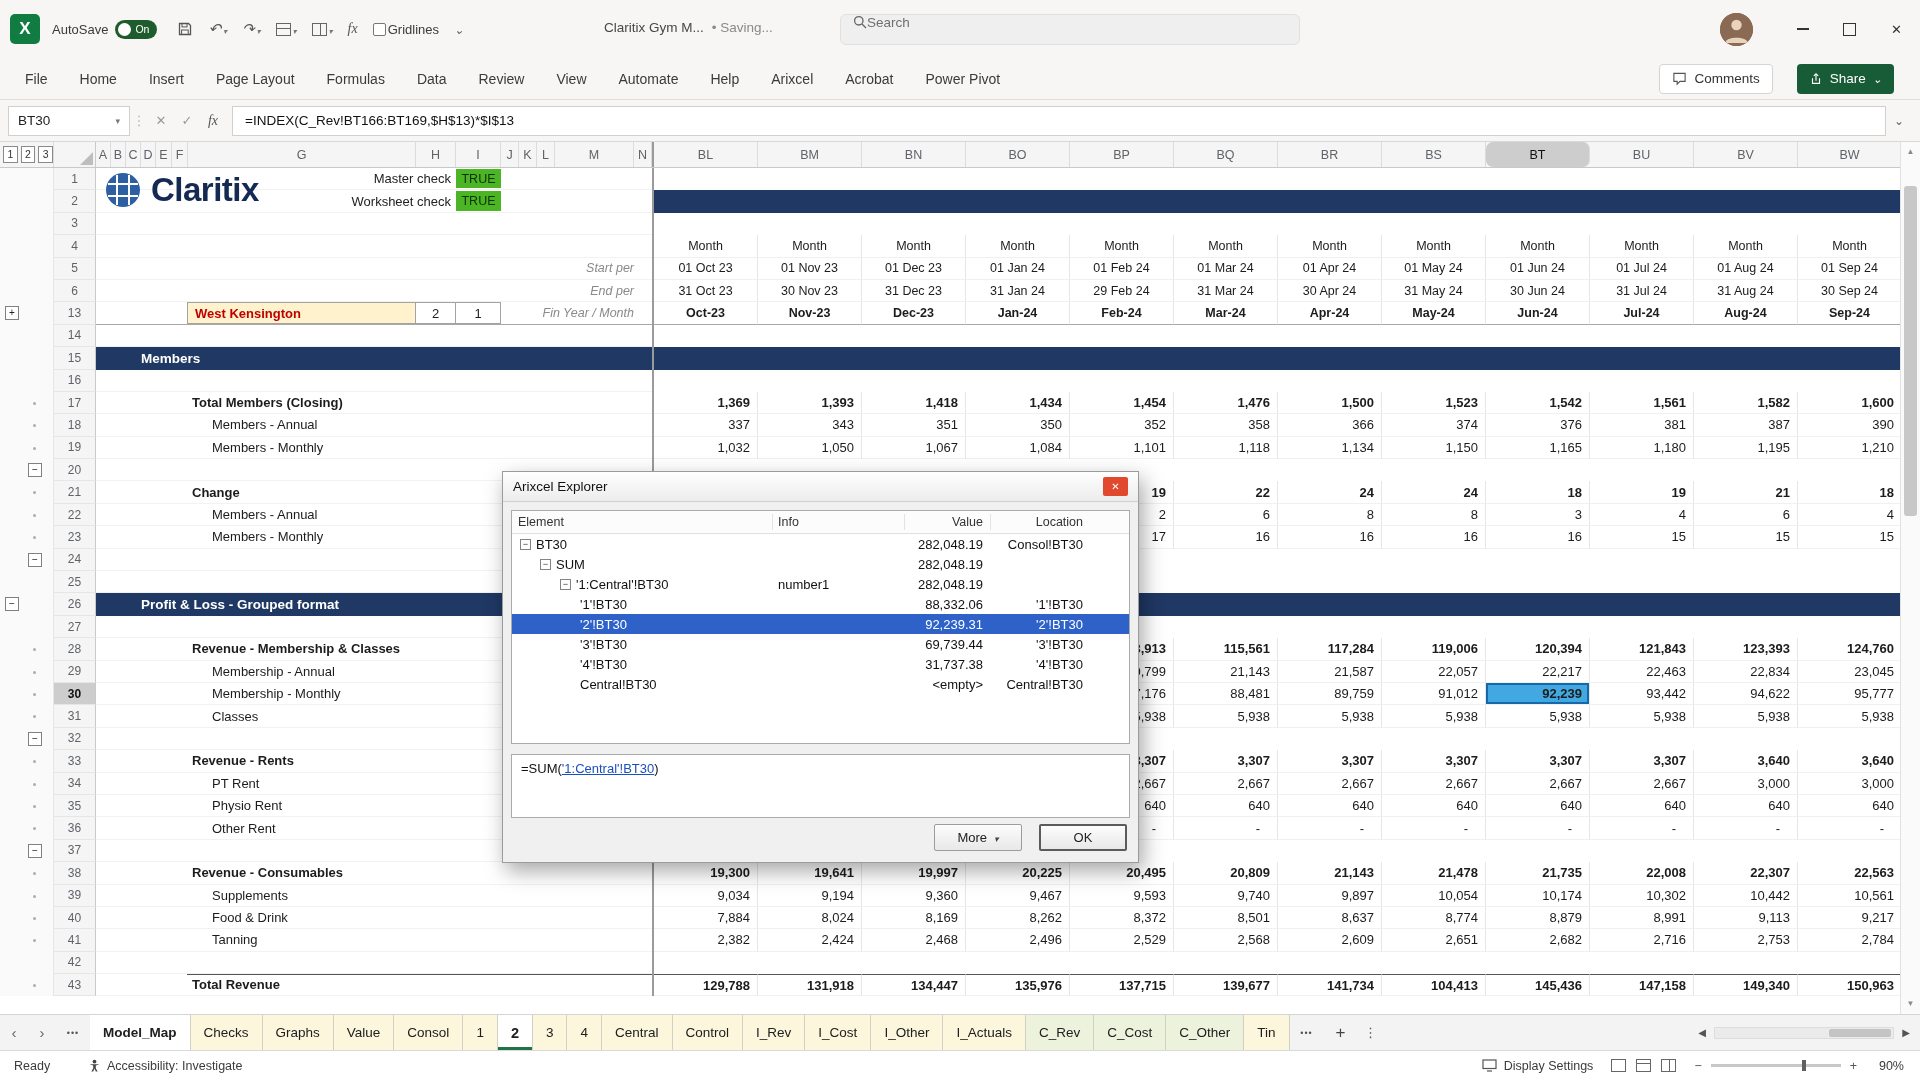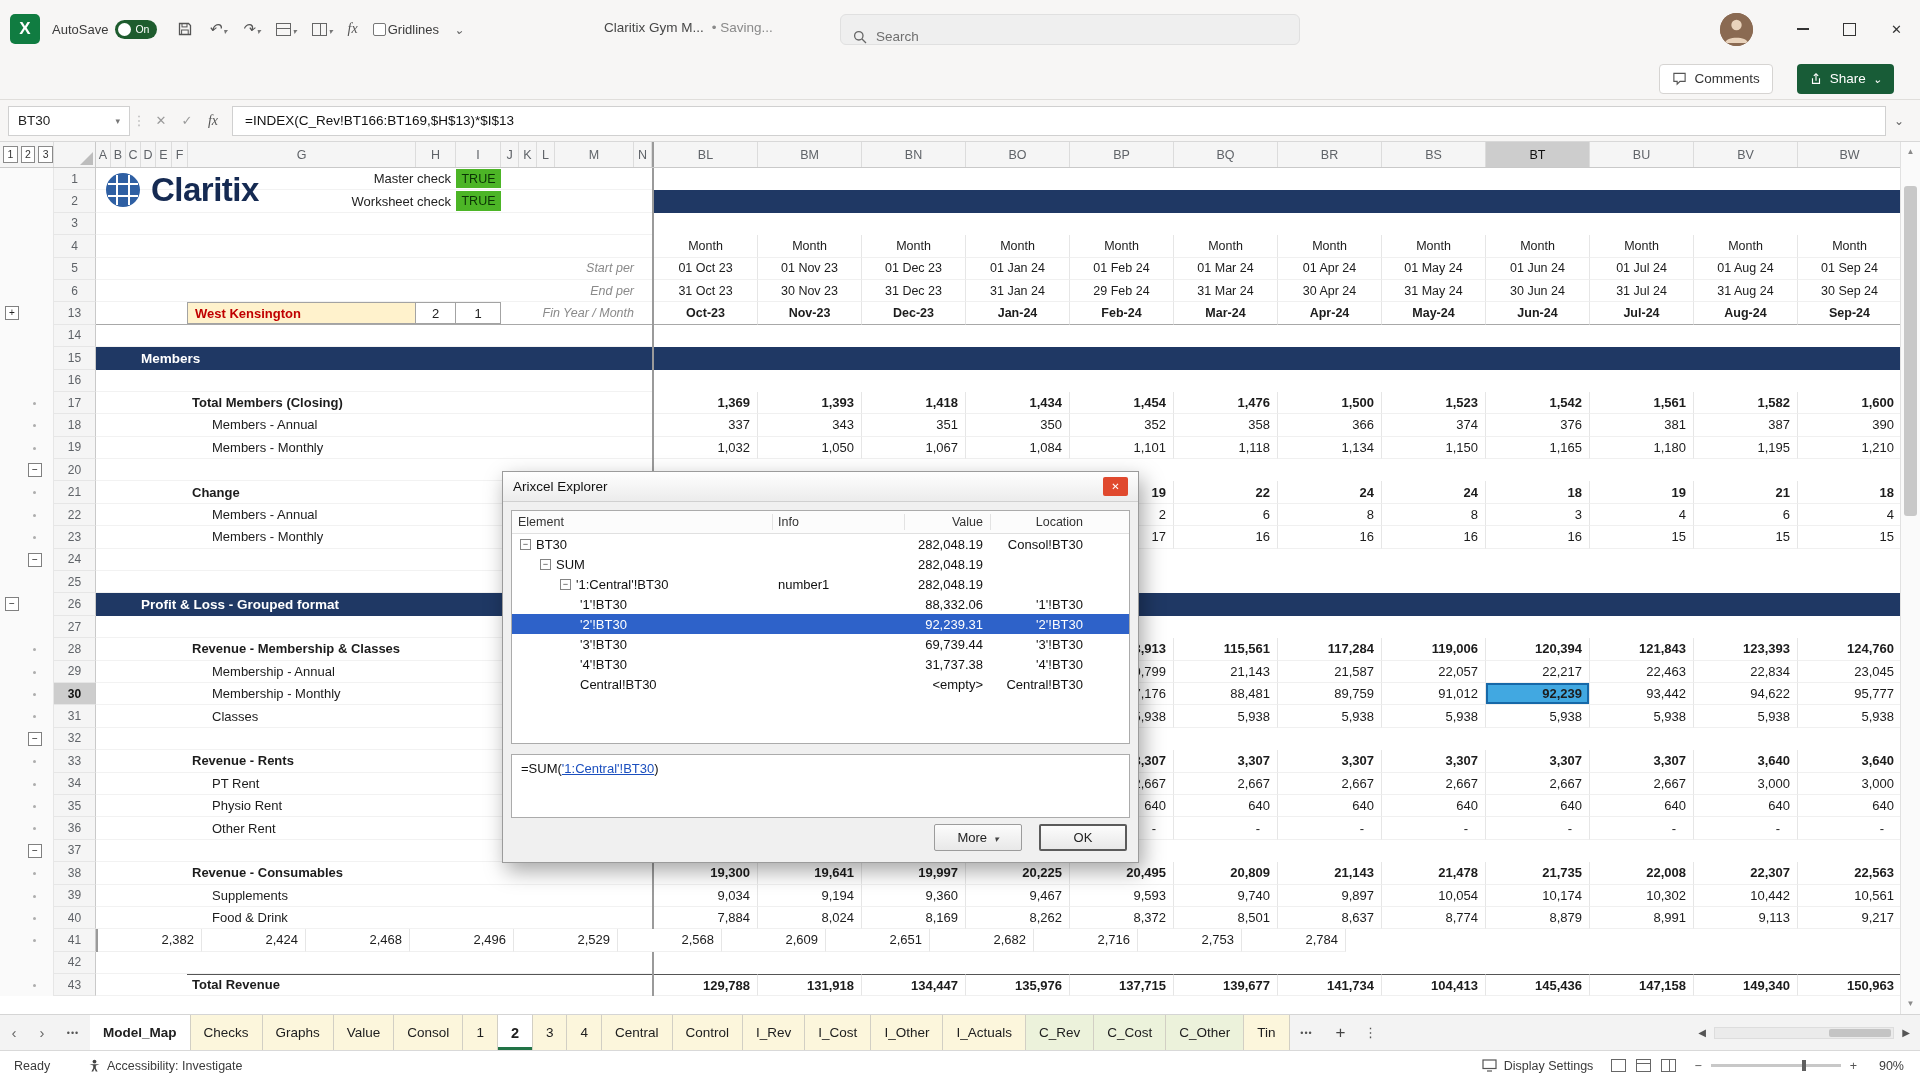--- a/index.html
+++ b/index.html
@@ -20,21 +20,21 @@
 .g-undo::before{content:'↶';font-size:15px;color:#555}
 .g-redo::before{content:'↷';font-size:15px;color:#555}
 .g-tbl{width:15px;height:13px;border:1px solid #666;background:linear-gradient(#666,#666) 0 4px/100% 1px no-repeat}
 .g-tbl2{width:15px;height:13px;border:1px solid #666;background:linear-gradient(#666,#666) 7px 0/1px 100% no-repeat}
 .g-fx::before{content:'fx';font-style:italic;font-family:"Liberation Serif",serif;font-size:14px;color:#555}
 .qcheck{width:13px;height:13px;border:1.3px solid #777;background:#fff;border-radius:2px}
 .qlabel{font-size:13px;color:#3b3b3b}
 .g-caret::before{content:'⌄';font-size:12px;color:#666}
 .doctitle{position:absolute;left:604px;top:20px;font-size:13.5px;color:#474747;display:flex;gap:8px;white-space:nowrap}
 .doctitle .saving{color:#8A8A8A}
-.searchbox{position:absolute;left:840px;top:14px;width:460px;height:31px;background:#EFEFEF;border:1px solid #E0E0E0;border-radius:6px;display:flex;align-items:flex-end;padding:0 12px;gap:9px}
+.searchbox{position:absolute;left:840px;top:14px;width:460px;height:31px;background:#EFEFEF;border:1px solid #E0E0E0;border-radius:6px;display:flex;align-items:flex-start;padding:0 12px;}
 .searchbox input{flex:1;border:none;background:transparent;outline:none;font-size:13.5px;font-family:"Liberation Sans",sans-serif;color:#333}
 .searchbox input::placeholder{color:#6F6F6F}
 .win-controls{position:absolute;right:0;top:0;height:58px;display:flex;align-items:center}
 .avatar{width:33px;height:33px;border-radius:50%;overflow:hidden;margin-right:26px;background:#8a6a52;display:flex;align-items:center;justify-content:center}
 .wbtn{width:47px;height:58px;display:flex;align-items:center;justify-content:center;color:#333}
 .w-min::before{content:'';width:12px;height:1.6px;background:#333}
 .w-max::before{content:'';width:11px;height:11px;border:1.4px solid #333}
 .w-close::before{content:'✕';font-size:13px}
 
 
@@ -240,20 +240,35 @@
             <path d="M5 30c1-7 22-7 23 0z" fill="#e9d3bc"></path>
           </svg>
       </div>
       <div class="wbtn w-min"></div>
       <div class="wbtn w-max"></div>
       <div class="wbtn w-close"></div>
     </div>
   </div>
 
   <div id="ribbon">
+    <div id="ribbon-tabs">
+        <div class="rtab">File</div>
+        <div class="rtab">Home</div>
+        <div class="rtab">Insert</div>
+        <div class="rtab">Page Layout</div>
+        <div class="rtab">Formulas</div>
+        <div class="rtab">Data</div>
+        <div class="rtab">Review</div>
+        <div class="rtab">View</div>
+        <div class="rtab">Automate</div>
+        <div class="rtab">Help</div>
+        <div class="rtab">Arixcel</div>
+        <div class="rtab">Acrobat</div>
+        <div class="rtab">Power Pivot</div>
+      </div>
     <div class="ribbon-right">
       <div class="comments-btn">
         <svg width="15" height="15" viewBox="0 0 16 16">
             <path d="M2 2.5h12v8.5H8.5l-3 3v-3H2z" fill="none" stroke="#555" stroke-width="1.2"></path>
           </svg>
         <span>Comments</span>
       </div>
       <div class="share-btn">
         <svg width="14" height="14" viewBox="0 0 16 16">
             <path d="M4 7v6h8V7" fill="none" stroke="#fff" stroke-width="1.3"></path>
@@ -307,21 +322,21 @@
         </div>
       <div id="cols-months">
           <div class="colh" style="width: 104px;">BL</div>
           <div class="colh" style="width: 104px;">BM</div>
           <div class="colh" style="width: 104px;">BN</div>
           <div class="colh" style="width: 104px;">BO</div>
           <div class="colh" style="width: 104px;">BP</div>
           <div class="colh" style="width: 104px;">BQ</div>
           <div class="colh" style="width: 104px;">BR</div>
           <div class="colh" style="width: 104px;">BS</div>
-          <div class="colh selc" style="width: 104px;">BT</div>
+          <div class="colh selc" style="width: 104px; border-radius: 7px;">BT</div>
           <div class="colh" style="width: 104px;">BU</div>
           <div class="colh" style="width: 104px;">BV</div>
           <div class="colh" style="width: 104px;">BW</div>
         </div>
     </div>
     <div id="grid-rows">
         <div class="grid-row">
           <div class="gut"></div>
           <div class="rn">1</div>
           <div class="left-region">
@@ -895,20 +910,23 @@
             <div class="mc">8,991</div>
             <div class="mc">9,113</div>
             <div class="mc">9,217</div>
           </div>
         </div>
         <div class="grid-row">
           <div class="gut">
             <div class="gdot"></div>
           </div>
           <div class="rn">41</div>
+          <div class="left-region">
+            <span class="row-lbl i2">Tanning</span>
+          </div>
           <div class="month-region">
             <div class="mc">2,382</div>
             <div class="mc">2,424</div>
             <div class="mc">2,468</div>
             <div class="mc">2,496</div>
             <div class="mc">2,529</div>
             <div class="mc">2,568</div>
             <div class="mc">2,609</div>
             <div class="mc">2,651</div>
             <div class="mc">2,682</div>

